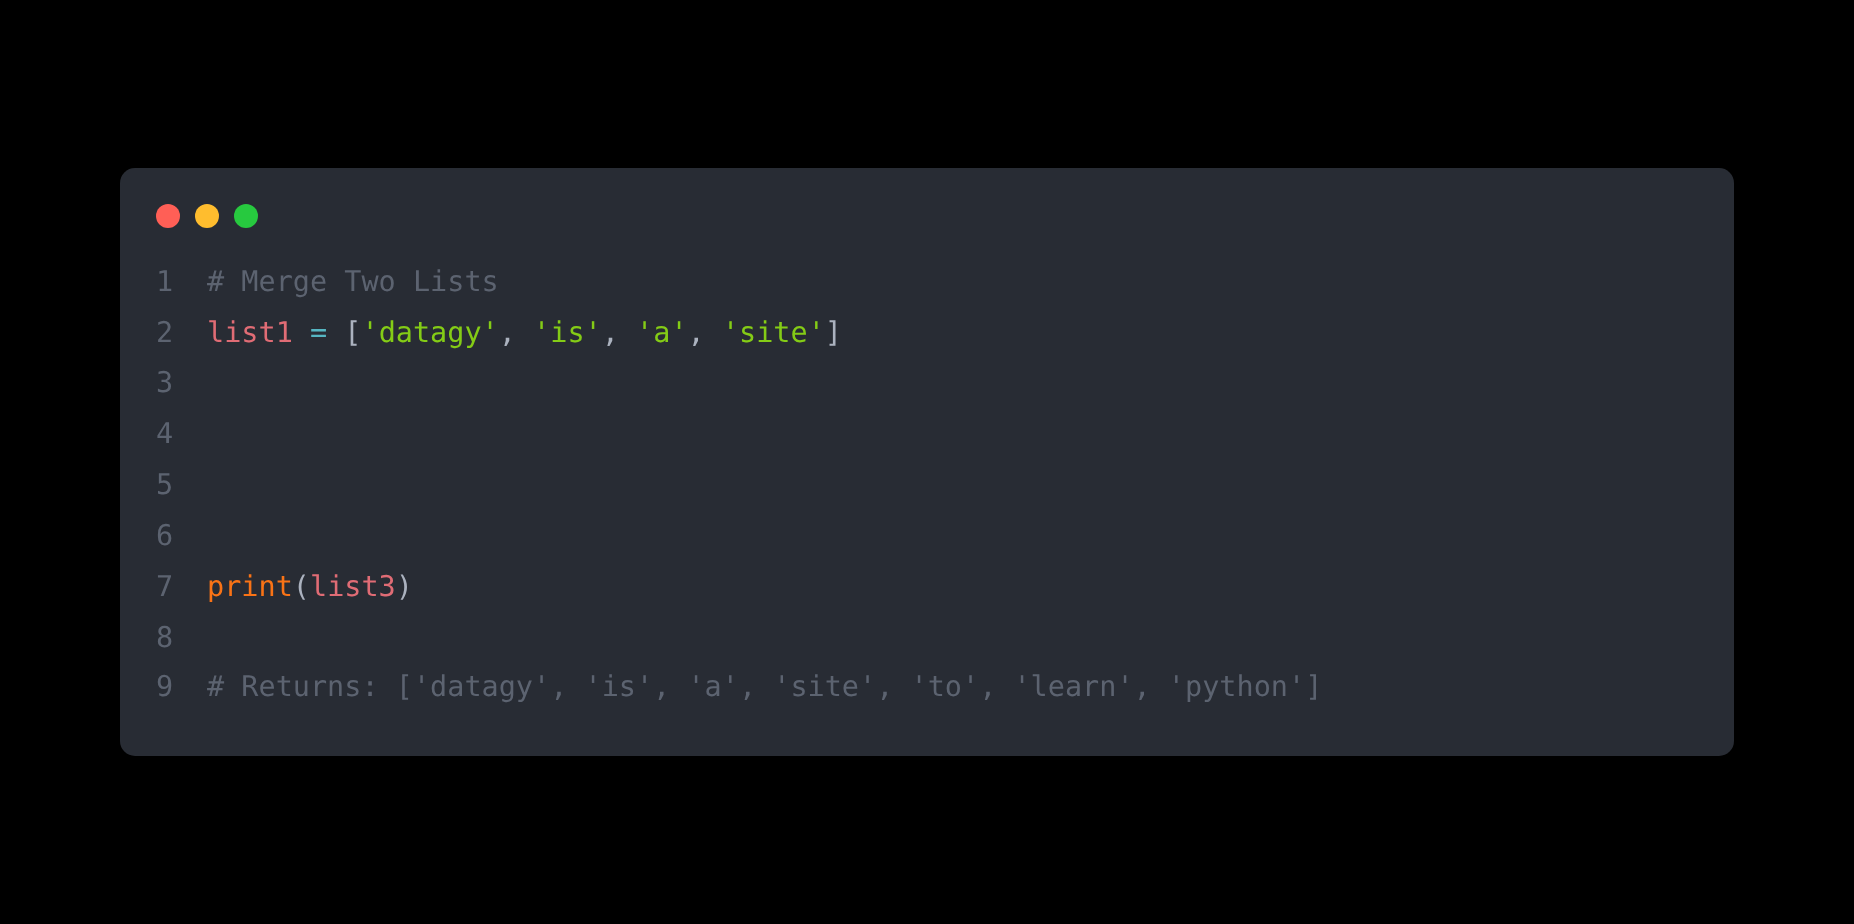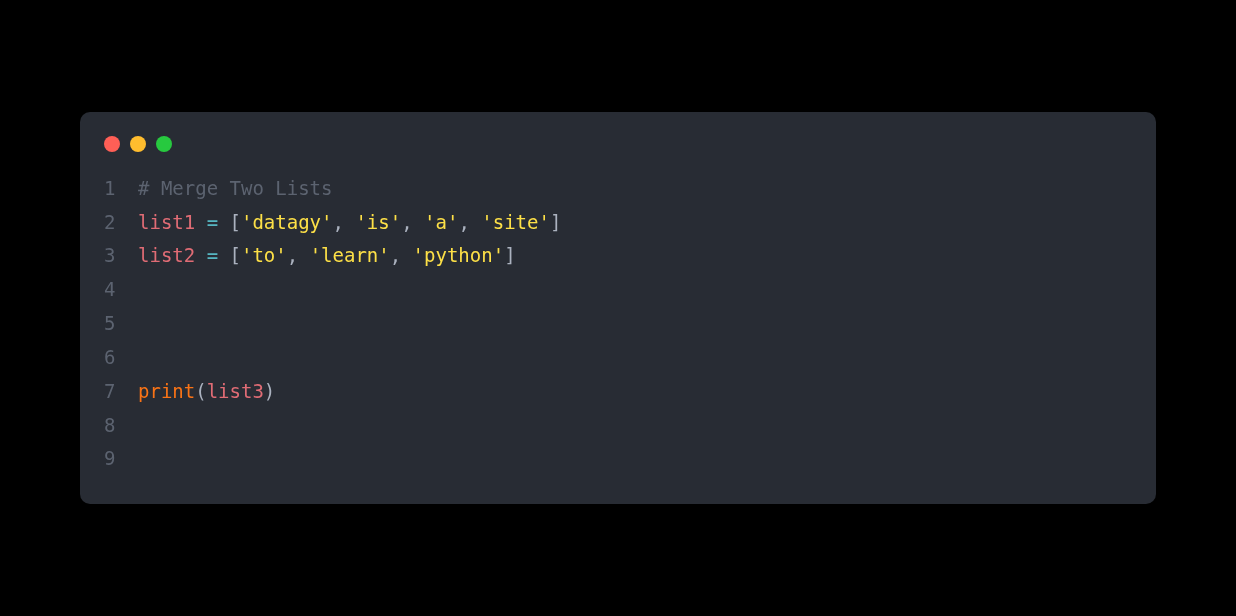--- a/index.html
+++ b/index.html
@@ -51,21 +51,21 @@
       user-select: none;
       flex-shrink: 0;
     }
     .code {
       white-space: pre;
       color: #abb2bf;
     }
     .comment { color: #5c6370; text-align: center; }
     .identifier { color: #e06c75; }
     .operator { color: #56b6c2; }
-    .string { color: #fde047; margin-top: 43px; }
+    .string { color: #84cc16; margin-top: 43px; }
     .punct { color: #abb2bf; }
     .func { color: #f97316; }
   </style>
 </head>
 <body>
 
 <div class="window">
   <div class="titlebar">
     <div class="traffic-light red"></div>
     <div class="traffic-light yellow"></div>
@@ -78,21 +78,20 @@
       <span class="code"><span class="comment"># Merge Two Lists</span></span>
     </div>
 
     <div class="line">
       <span class="lineno">2</span>
       <span class="code"><span class="identifier">list1</span><span class="operator"> = </span><span class="punct">[</span><span class="string">'datagy'</span><span class="punct">, </span><span class="string">'is'</span><span class="punct">, </span><span class="string">'a'</span><span class="punct">, </span><span class="string">'site'</span><span class="punct">]</span></span>
     </div>
 
     <div class="line">
       <span class="lineno">3</span>
-      <span class="code"><span class="identifier">list2</span><span class="operator"> = </span><span class="punct">[</span><span class="string">'to'</span><span class="punct">, </span><span class="string">'learn'</span><span class="punct">, </span><span class="string">'python'</span><span class="punct">]</span></span>
     </div>
 
     <div class="line">
       <span class="lineno">4</span>
       <span class="code"></span>
     </div>
 
     <div class="line">
       <span class="lineno">5</span>
     </div>
@@ -107,16 +106,17 @@
       <span class="code"><span class="func">print</span><span class="punct">(</span><span class="identifier">list3</span><span class="punct">)</span></span>
     </div>
 
     <div class="line">
       <span class="lineno">8</span>
       <span class="code"></span>
     </div>
 
     <div class="line">
       <span class="lineno">9</span>
+      <span class="code"><span class="comment"># Returns: ['datagy', 'is', 'a', 'site', 'to', 'learn', 'python']</span></span>
     </div>
 
   </div>
 </div>
 
 </body></html>

